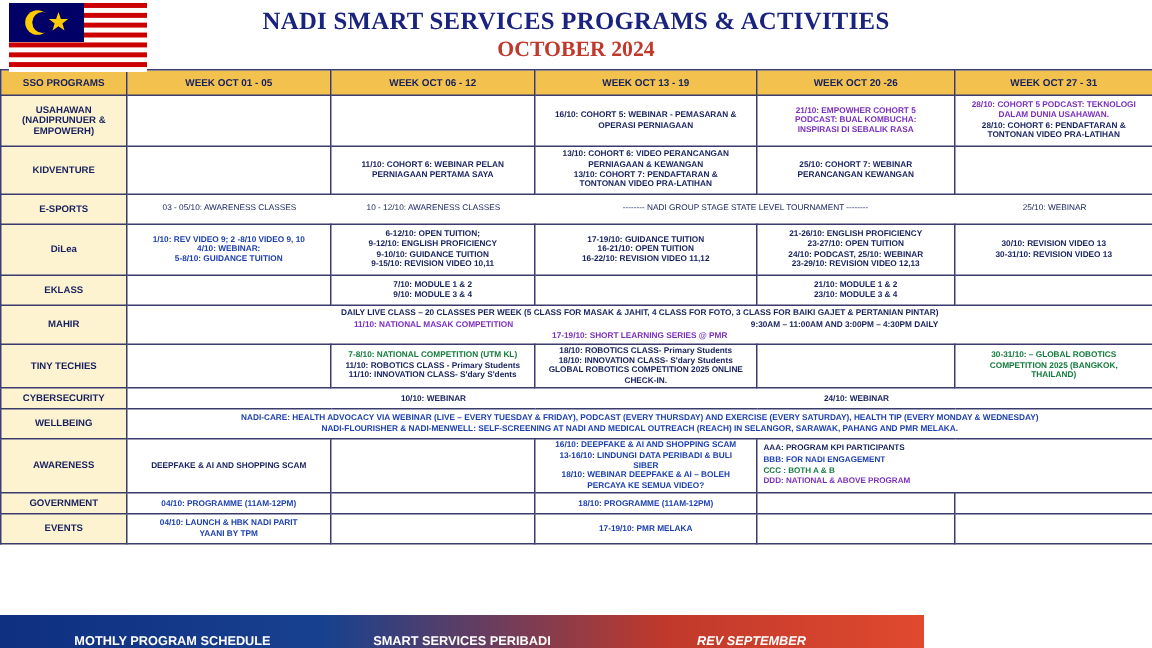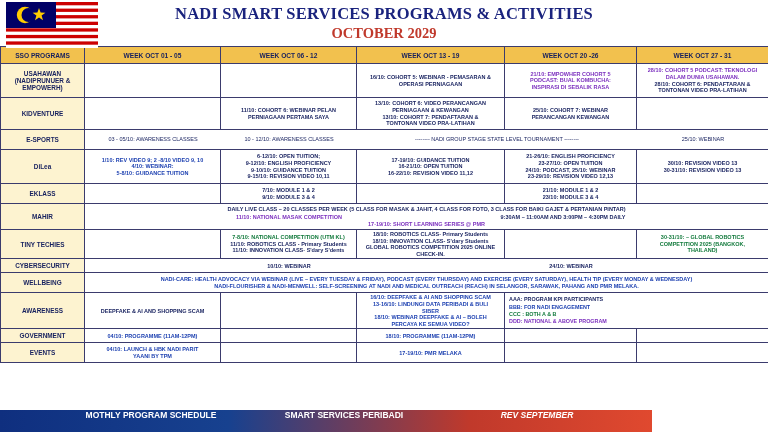--- a/index.html
+++ b/index.html
@@ -21,21 +21,21 @@
   .rowlabel{background:#fdf3d0;color:#16205e;font-weight:bold;font-size:6.4px;text-align:center;line-height:1.12;}
   .cell{font-size:5.5px;text-align:center;line-height:1.2;color:#16205e;}
   .blue{color:#1b3fb0;}
   .purple{color:#7b2fbe;}
   .green{color:#127a3c;}
   .dark{color:#16205e;}
   .bold{font-weight:bold;}
   .cell div{margin:0;}
 
   
-  .footer{position:absolute;left:0;bottom:0;width:616px;height:22px;background:linear-gradient(90deg,#0f2f7f 0%,#17418f 35%,#c0392b 72%,#e0492f 100%);color:#ffffff;font-weight:bold;font-size:8.5px;display:flex;align-items:flex-start;padding-left:36px;}
+  .footer{position:absolute;left:0;bottom:0;width:616px;height:22px;background:linear-gradient(90deg,#0f2f7f 0%,#17418f 35%,#c0392b 72%,#e0492f 100%);color:#ffffff;font-weight:bold;font-size:8.5px;display:flex;align-items:flex-end;}
   .footer .f1{flex:0 0 230px;text-align:center;}
   .footer .f2{flex:1;text-align:center;}
   .footer .f3{flex:0 0 230px;text-align:center;font-style:italic;}
 
   .legend{font-size:5.4px;text-align:left;line-height:1.35;color:#16205e;padding-left:4px;}
   .legend .lg{color:#127a3c;font-weight:bold;}
   .legend .lb{color:#1b3fb0;font-weight:bold;}
   .legend .ld{color:#7b2fbe;font-weight:bold;}
 </style>
 </head>
@@ -57,21 +57,21 @@
           <rect x="0" y="39.4" width="92" height="3.3" fill="#cc0001"></rect>
         </g>
         <rect x="0" y="0" width="50" height="26" fill="#010066"></rect>
         <circle cx="19" cy="13" r="8.2" fill="#ffcc00"></circle>
         <circle cx="22.5" cy="13" r="7" fill="#010066"></circle>
         <path d="M33 6 l1.6 4.6 4.8.1-3.8 2.9 1.4 4.7-4-2.8-4 2.8 1.4-4.7-3.8-2.9 4.8-.1z" fill="#ffcc00"></path>
       </g>
     </svg>
     <div class="title">
       <div class="t1">NADI SMART SERVICES PROGRAMS &amp; ACTIVITIES</div>
-      <div class="t2">OCTOBER 2029</div>
+      <div class="t2">OCTOBER 2024</div>
     </div>
   </div>
 
   <table>
     <colgroup>
       <col style="width:84px">
         <col style="width:136px">
         <col style="width:136px">
       <col style="width:148px">
         <col style="width:132px">

